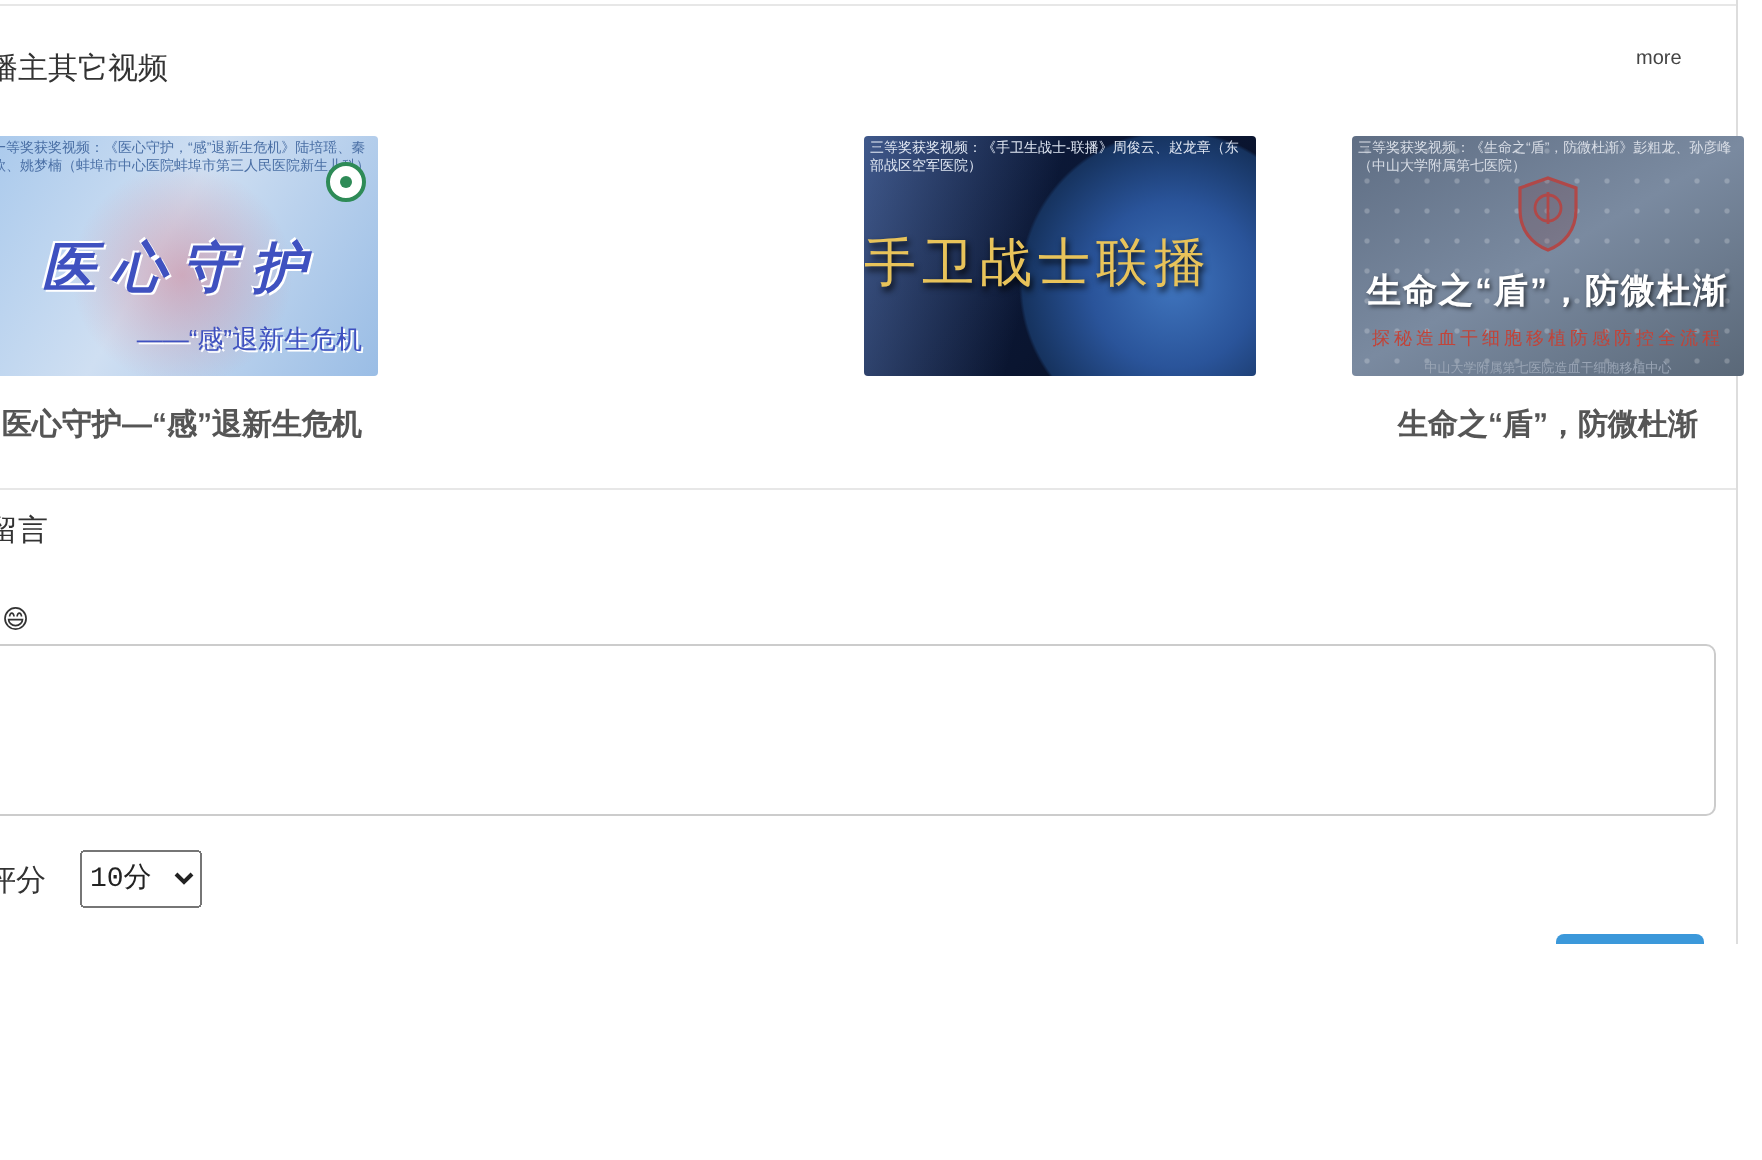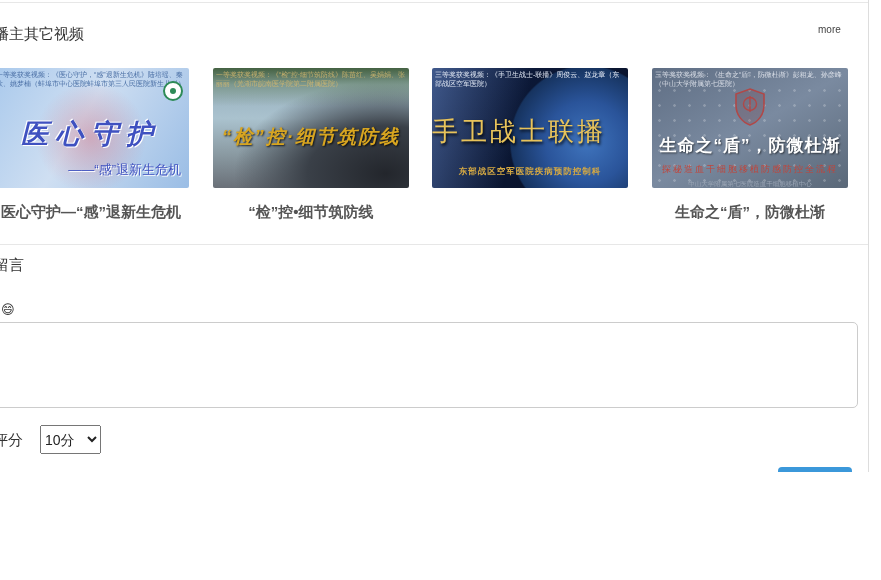--- a/index.html
+++ b/index.html
@@ -71,21 +71,21 @@
   .t4-bottom{position:absolute;top:112px;width:100%;text-align:center;
           font-size:6.5px;color:#9aa5b5;}
 
   
   .emoji-btn{position:absolute;left:1px;top:303px;font-size:13px;cursor:pointer;line-height:14px;}
   .comment-box{position:absolute;left:-7px;top:322px;width:865px;height:86px;
                border:1px solid #ccc;border-radius:5px;resize:none;box-sizing:border-box;
                font-family:inherit;font-size:14px;padding:6px;outline:none;}
   .rating-label{position:absolute;left:-7px;top:431px;font-size:15px;color:#333;}
   .rating-select{position:absolute;left:40px;top:425px;width:61px;height:29px;
-                 font-size:14px;font-family:Liberation Sans, sans-serif;color:#222;}
+                 font-size:14px;font-family:Liberation Mono, monospace;color:#222;}
   .submit-btn{position:absolute;left:778px;top:467px;width:74px;height:33px;
               background:#3b98da;border:none;border-radius:4px;color:#fff;
               font-size:15px;font-family:inherit;cursor:pointer;}
 
   
   .avatar{position:absolute;left:-8px;top:516px;width:60px;height:61px;border-radius:4px;
           overflow:hidden;background:linear-gradient(#eceef2,#d3d9e2);}
   .stars{position:absolute;left:65px;top:519px;display:flex;gap:3px;}
   .star{width:17px;height:16px;background:#e9672d;border-radius:3px;color:#fff;
         font-size:11px;line-height:16px;text-align:center;}
@@ -106,37 +106,29 @@
   <div class="card" style="left:-7px;">
     <div class="thumb thumb1">
       <div class="t-top">一等奖获奖视频：《医心守护，“感”退新生危机》陆培瑶、秦欣、姚梦楠（蚌埠市中心医院蚌埠市第三人民医院新生儿科）</div>
       <div class="t1-logo"></div>
       <div class="t1-main">医心守护</div>
       <div class="t1-sub">——“感”退新生危机</div>
     </div>
     <div class="card-title">医心守护—“感”退新生危机</div>
   </div>
 
-  <div class="card" style="left:213px;">
-    <div class="thumb thumb2">
-      <div class="t-top">一等奖获奖视频：《“检”控·细节筑防线》陈苗红、吴娟娟、张丽丽（芜湖市皖南医学院第二附属医院）</div>
-      <div class="t2-main">“检”控·细节筑防线</div>
-    </div>
-    <div class="card-title">“检”控•细节筑防线</div>
-  </div>
 
   <div class="card" style="left:432px;">
     <div class="thumb thumb3">
       <div class="t-top">三等奖获奖视频：《手卫生战士-联播》周俊云、赵龙章（东部战区空军医院）</div>
       <div class="t3-main">手卫战士联播</div>
-      <div class="t3-sub">东部战区空军医院疾病预防控制科</div>
     </div>
   </div>
 
-  <div class="card" style="left:652px;">
+  <div class="card" style="left:676px;">
     <div class="thumb thumb4">
       <div class="t-top">三等奖获奖视频：《生命之“盾”，防微杜渐》彭粗龙、孙彦峰（中山大学附属第七医院）</div>
       <svg class="t4-shield" viewBox="0 0 32 38">
         <path d="M16 1 L30 6 V17 C30 27 24 34 16 37 C8 34 2 27 2 17 V6 Z" fill="rgba(120,40,40,0.18)" stroke="#b04848" stroke-width="1.6"></path>
         <circle cx="16" cy="16" r="6.5" fill="none" stroke="#b04848" stroke-width="1.4"></circle>
         <line x1="16" y1="8" x2="16" y2="24" stroke="#b04848" stroke-width="1.4"></line>
       </svg>
       <div class="t4-main">生命之“盾”，防微杜渐</div>
       <div class="t4-sub">探秘造血干细胞移植防感防控全流程</div>
       <div class="t4-bottom">中山大学附属第七医院造血干细胞移植中心</div>

